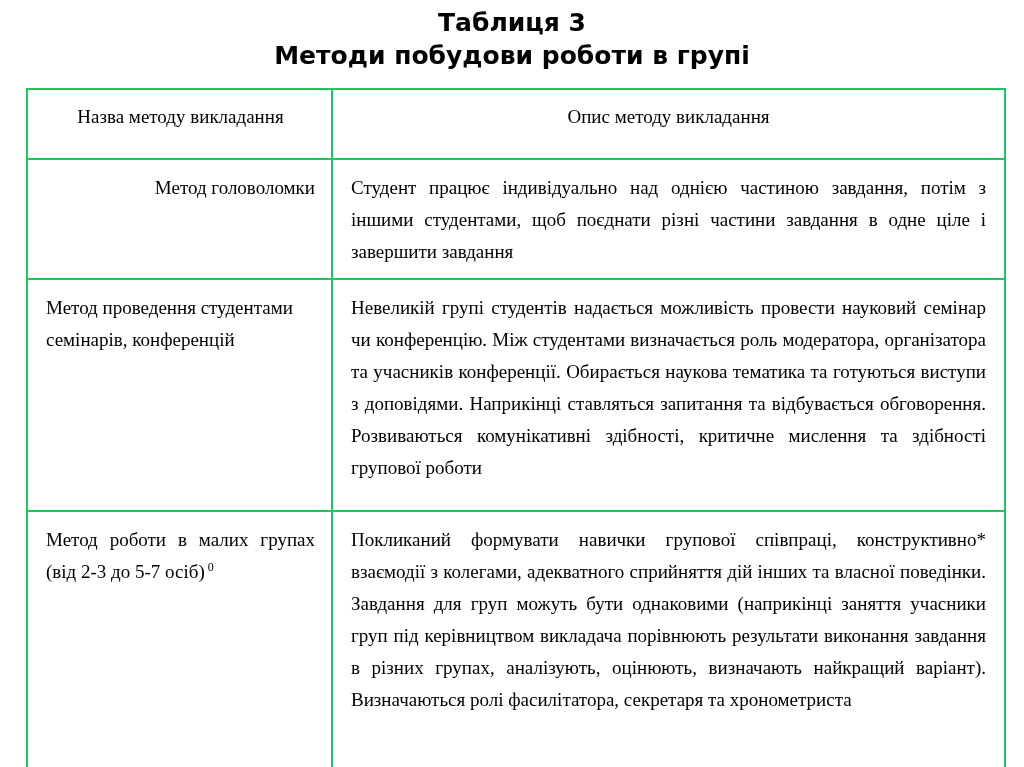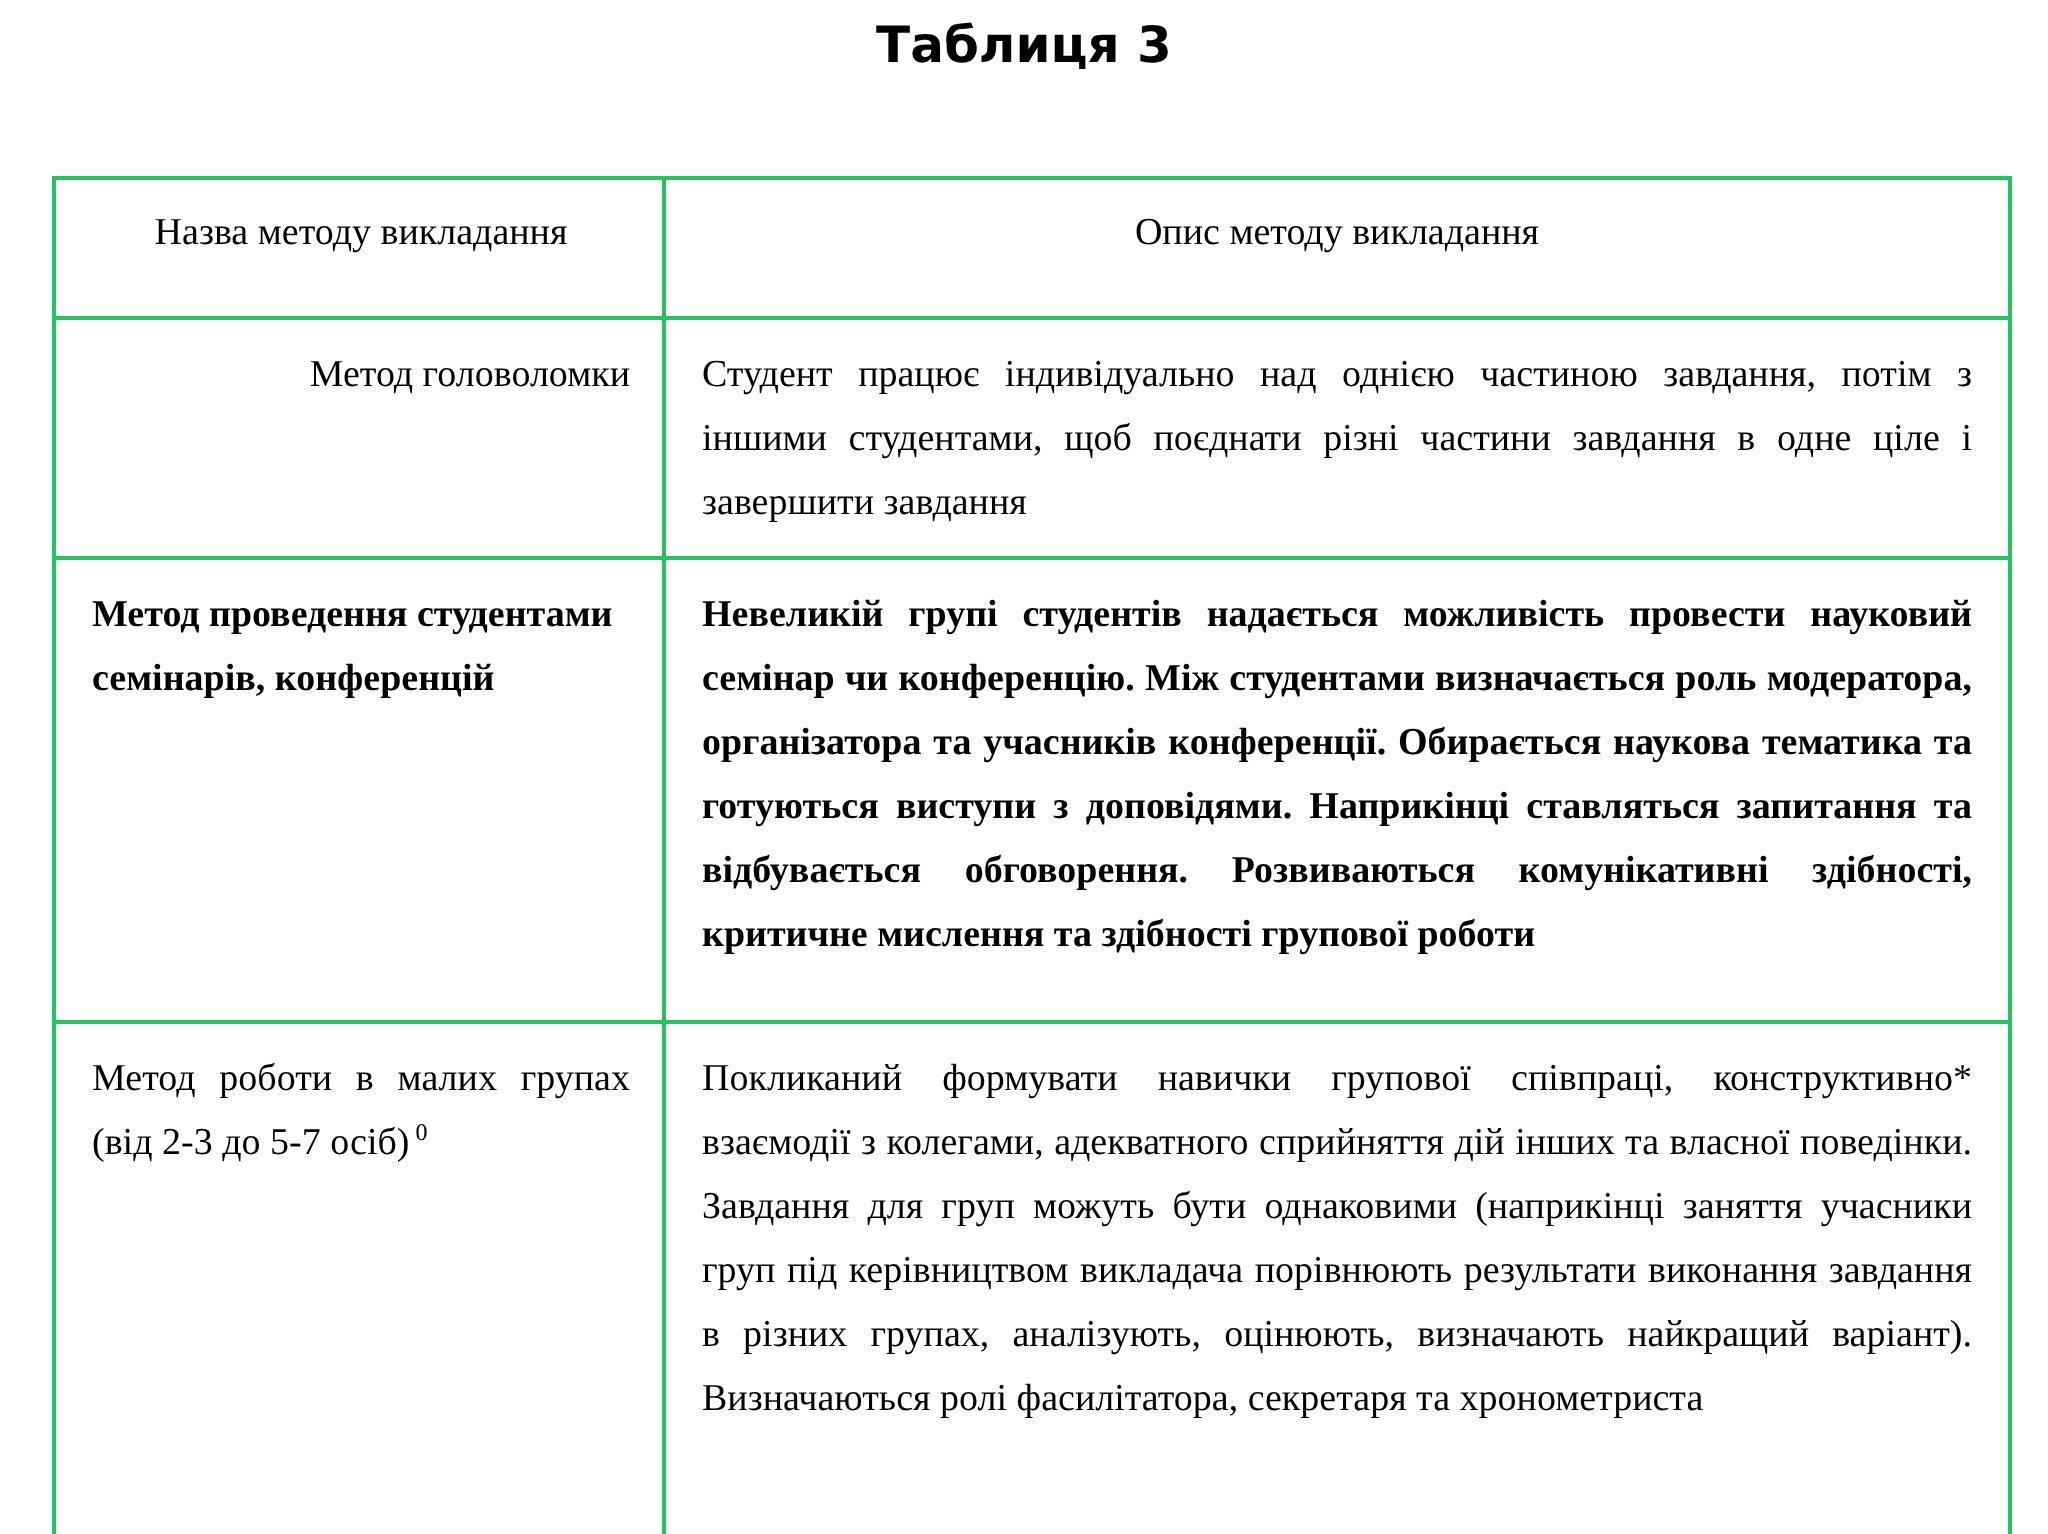--- a/index.html
+++ b/index.html
@@ -87,37 +87,38 @@
 
   
   .name.centered { text-align: right; }
   .name.left     { text-align: left; }
   .name.justify  { text-align: justify; text-align-last: left; }
 
   .desc.justify  { text-align: justify; text-align-last: left; }
 
   
   .row-1 td { height: 100px; }
-  .row-2 td { height: 230px; font-weight: bold; }
+  .row-2 td { height: 230px; }
   .row-3 td { height: 272px; }
 
   sup.marker {
     font-size: 12px;
     vertical-align: super;
     line-height: 0;
     padding-left: 3px;
   }
 </style>
 </head>
 <body>
 
 <div class="page">
 
   <div class="title-block">
     <div class="title-line">Таблиця 3</div>
+    <div class="title-line">Методи побудови роботи в групі</div>
   </div>
 
   <div class="table-wrap">
     <table class="methods">
       <colgroup>
         <col class="c-name">
         <col class="c-desc">
       </colgroup>
       <tbody>
 

